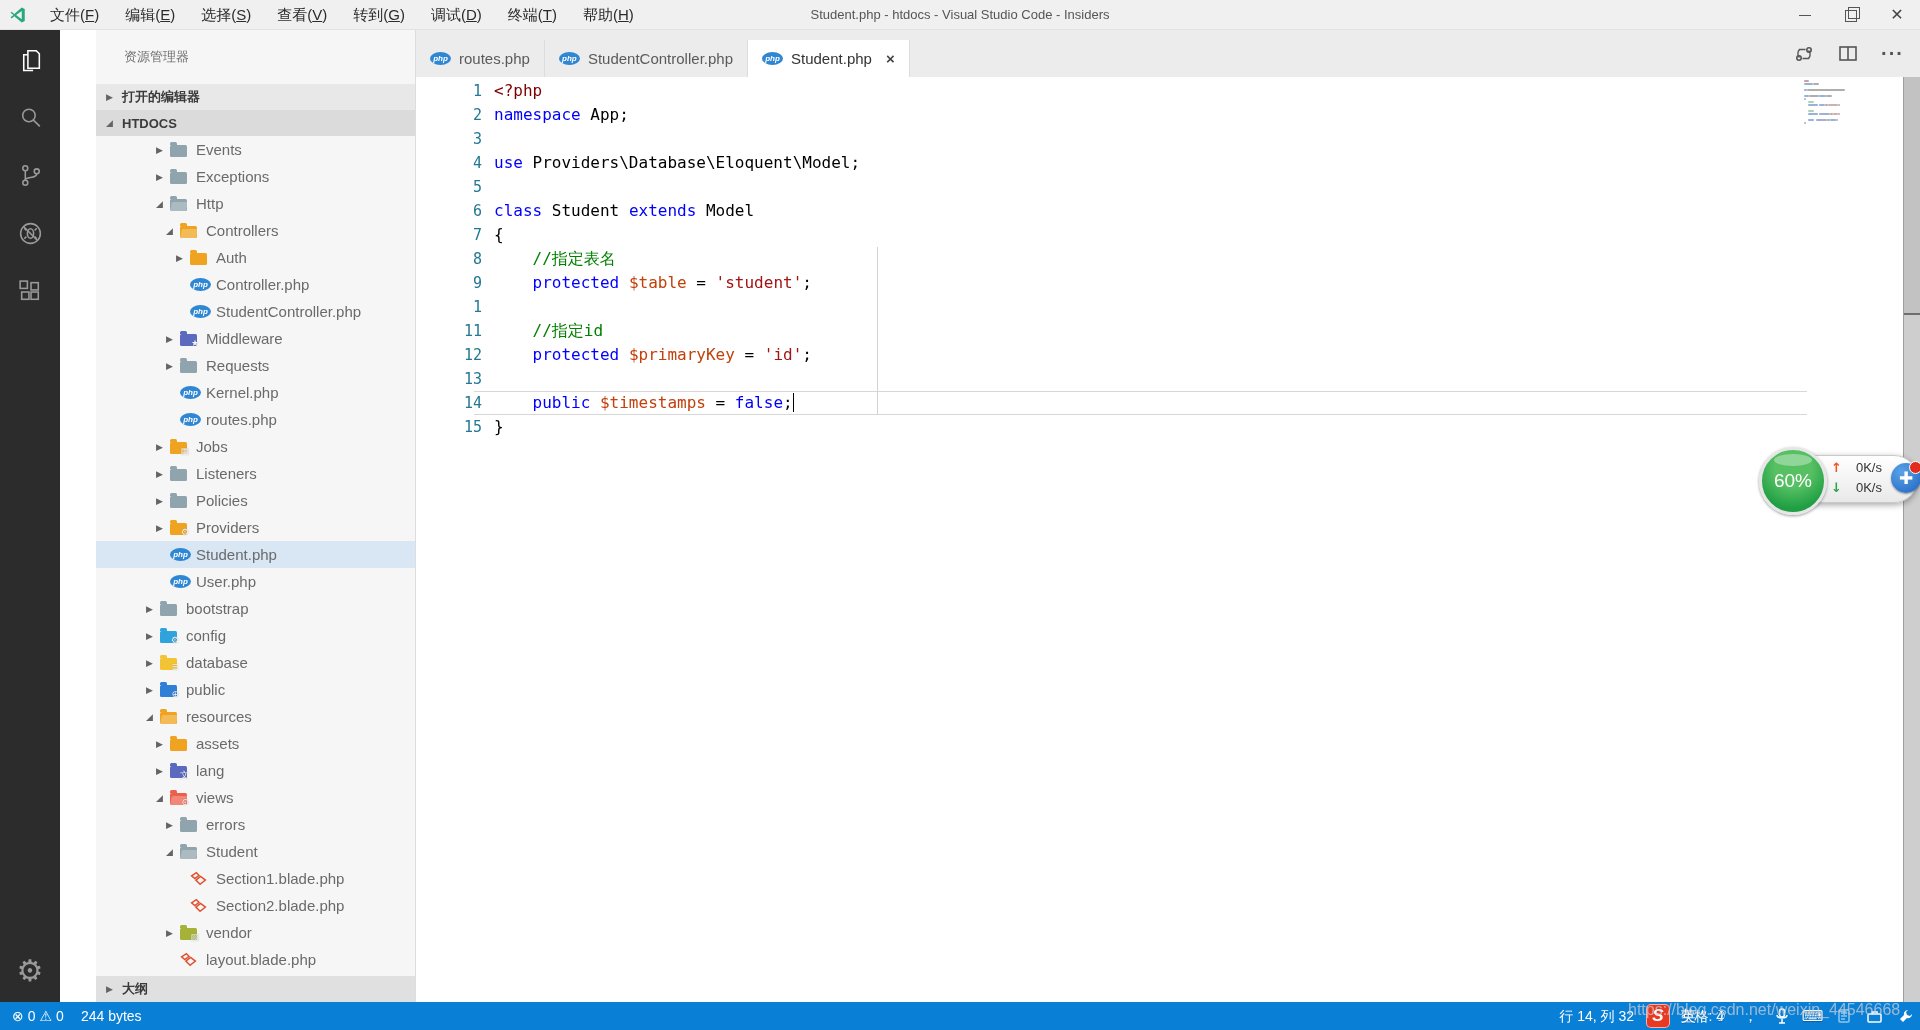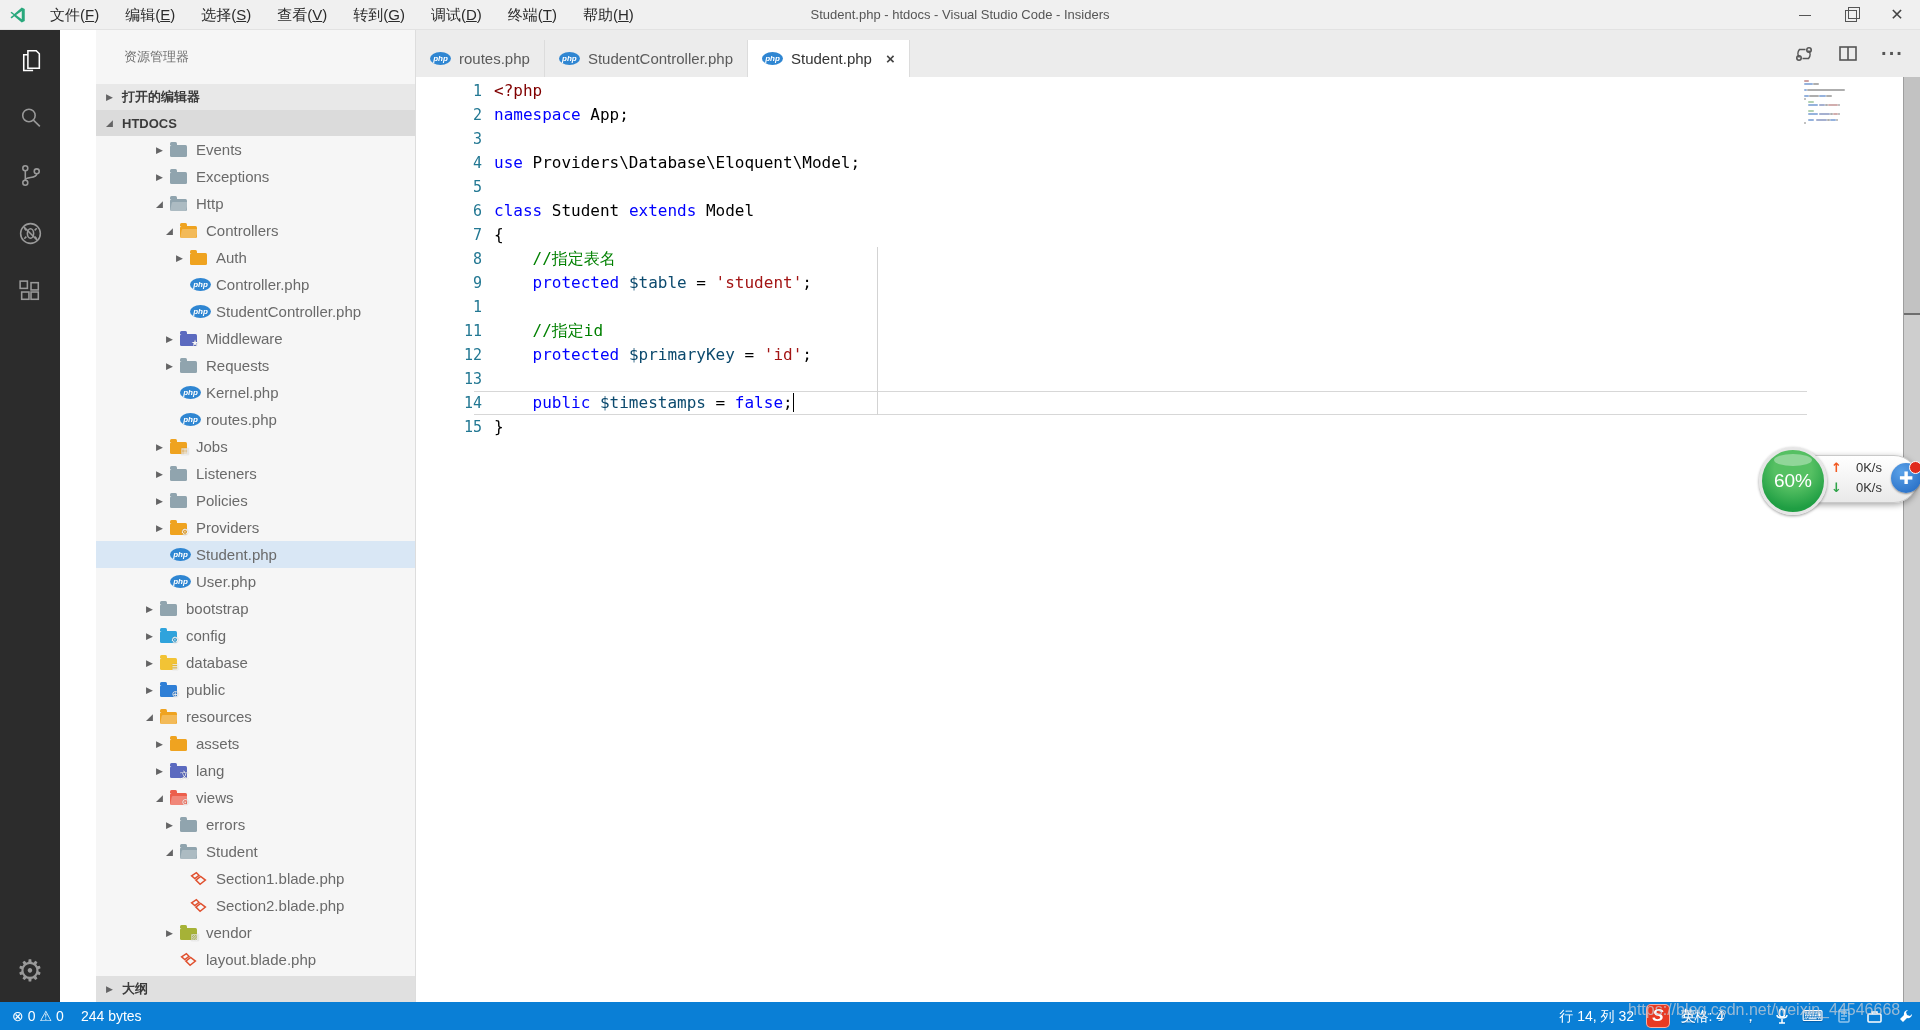--- a/index.html
+++ b/index.html
@@ -61,21 +61,21 @@
   .tab .close{margin-left:14px;font-size:15px;color:#444;font-weight:700;}
   #editor-actions{position:absolute;right:16px;top:0;height:47px;display:flex;align-items:center;gap:22px;}
   #editor-actions .ea{color:#555;cursor:pointer;display:flex;align-items:center;}
   #editor-actions svg{stroke:#555;fill:none;stroke-width:1.6;}
   #editor{position:absolute;top:47px;left:0;right:0;bottom:0;background:#fff;overflow:hidden;}
   #code{position:absolute;top:2px;left:0;font-family:"DejaVu Sans Mono","Liberation Mono",monospace;font-size:16px;}
   .cline{height:24px;line-height:24px;display:flex;white-space:pre;}
   .cline .gut{width:66px;text-align:right;color:#237893;flex:none;font-size:15px;}
   .cline .src{margin-left:12px;position:relative;}
   .tok-k{color:#0000ff;} .tok-p{color:#000000;} .tok-c{color:#008000;}
-  .tok-s{color:#a31515;} .tok-v{color:#0c4a6e;} .tok-t{color:#800000;}
+  .tok-s{color:#a31515;} .tok-v{color:#c2410c;} .tok-t{color:#800000;}
   #cur-line-box{position:absolute;left:58px;width:1333px;height:24px;border-top:1px solid #d7d7d7;border-bottom:1px solid #d7d7d7;
                 box-sizing:border-box;pointer-events:none;}
   #caret{position:absolute;width:1.6px;height:19px;background:#000;}
   #indent-guide{position:absolute;width:1px;background:#d3d3d3;left:461px;}
   
   #minimap{position:absolute;top:3px;left:1388px;width:70px;}
   #minimap .mbar{position:absolute;height:2px;border-radius:1px;opacity:.8;}
   
   #scroll-strip{position:absolute;top:0;right:0;width:17px;bottom:0;background:#cecece;border-left:1px solid #9e9e9e;box-sizing:border-box;}
   #scroll-thumb{position:absolute;top:0;left:0;right:0;height:236px;background:#c2c2c2;border-bottom:2px solid #6e6e6e;}

